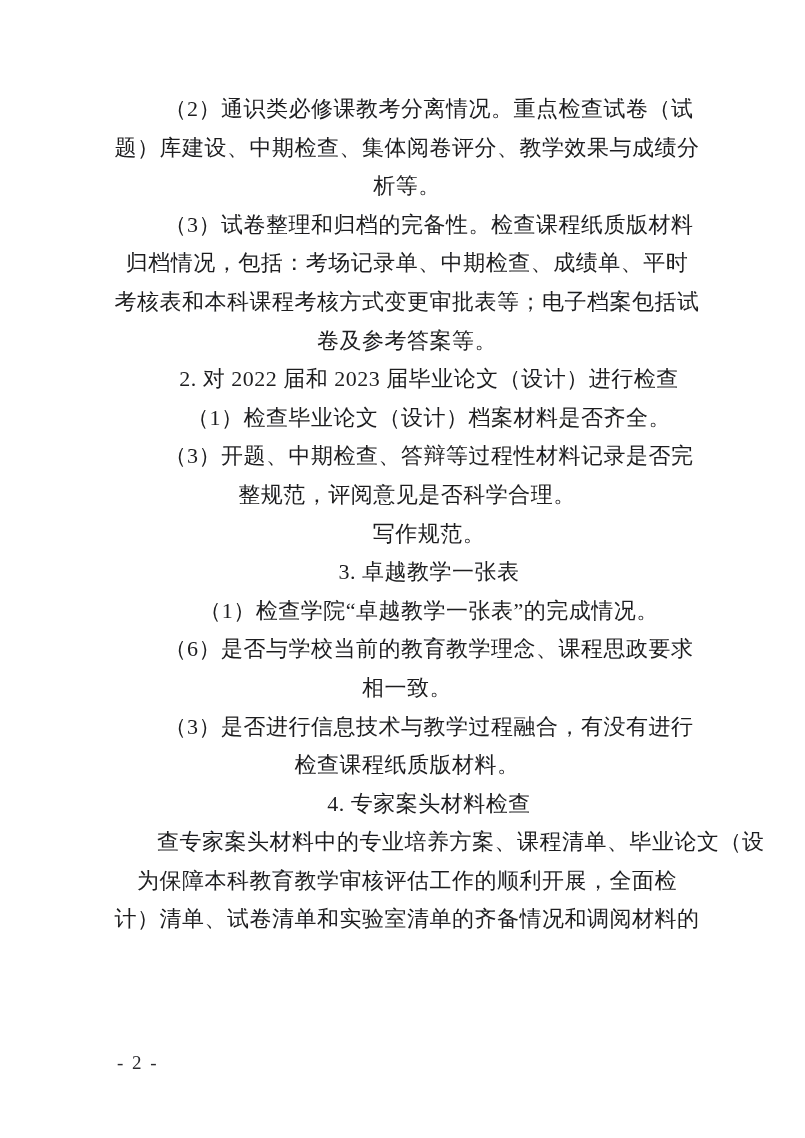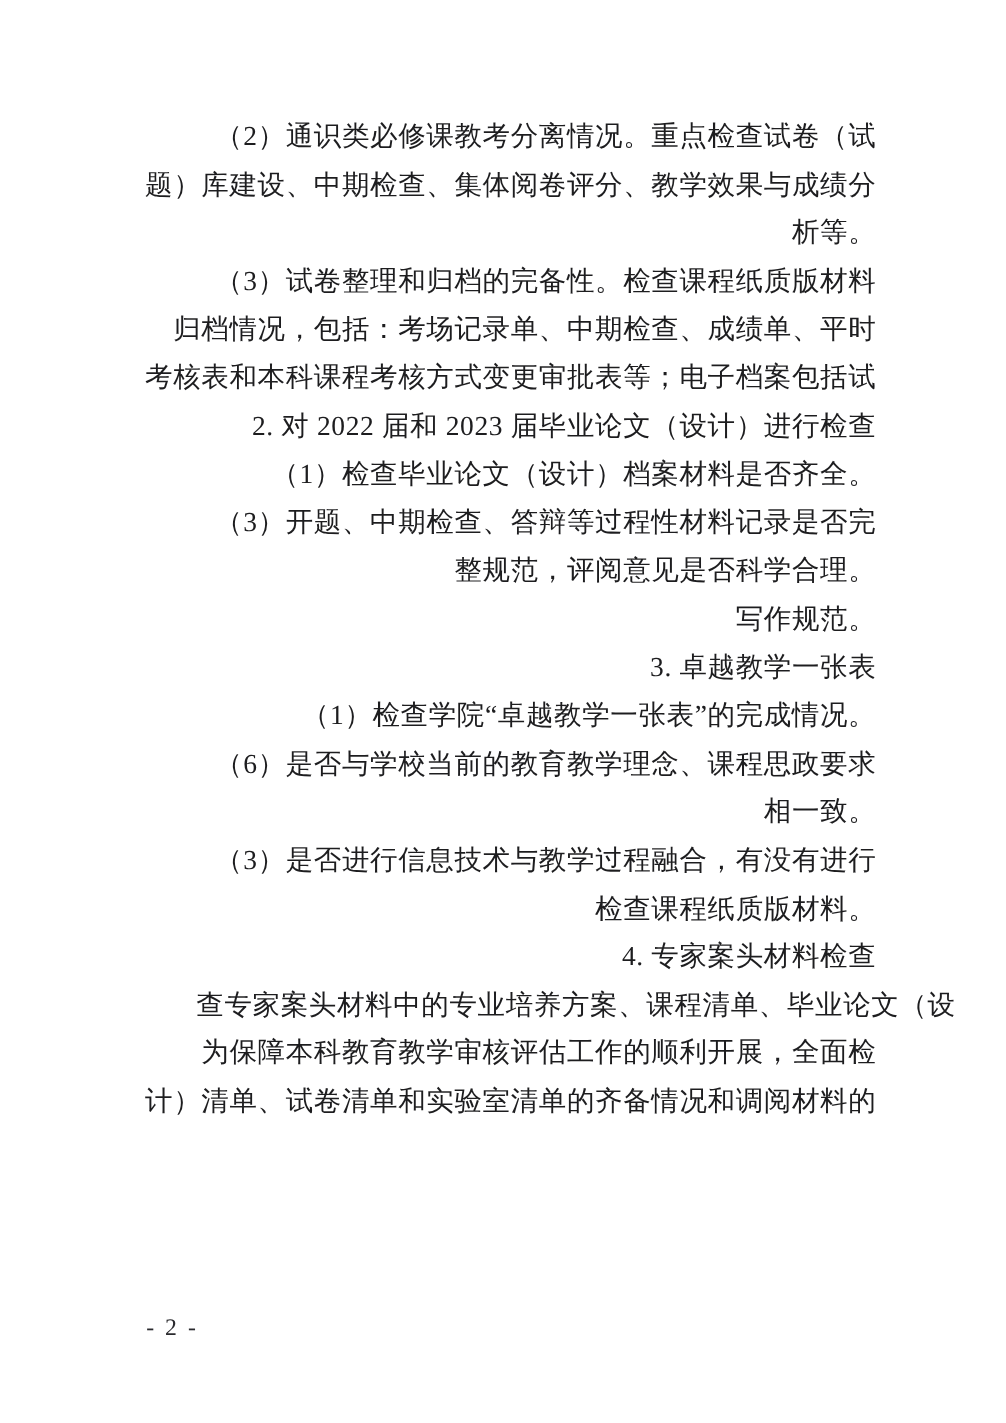--- a/index.html
+++ b/index.html
@@ -24,21 +24,21 @@
     font-size: 22px;
     line-height: 38.6px;
     letter-spacing: 0.5px;
   }
   .paragraph {
     margin: 0;
     padding: 0;
   }
   .line {
     white-space: nowrap;
-    text-align: right;
+    text-align: center;
   }
   .paragraph .line:first-child {
     text-indent: 2em;
   }
   .footer {
     position: absolute;
     left: 117px;
     top: 1052px;
     font-size: 19px;
     letter-spacing: 2px;
@@ -55,20 +55,21 @@
     <p class="paragraph">
       <span class="line" style="display:block">（2）通识类必修课教考分离情况。重点检查试卷（试</span>
       <span class="line" style="display:block">题）库建设、中期检查、集体阅卷评分、教学效果与成绩分</span>
       <span class="line" style="display:block">析等。</span>
     </p>
 
     <p class="paragraph">
       <span class="line" style="display:block">（3）试卷整理和归档的完备性。检查课程纸质版材料</span>
       <span class="line" style="display:block">归档情况，包括：考场记录单、中期检查、成绩单、平时</span>
       <span class="line" style="display:block">考核表和本科课程考核方式变更审批表等；电子档案包括试</span>
+      <span class="line" style="display:block">卷及参考答案等。</span>
     </p>
 
     <p class="paragraph">
       <span class="line" style="display:block">2. 对 2022 届和 2023 届毕业论文（设计）进行检查</span>
     </p>
 
     <p class="paragraph">
       <span class="line" style="display:block">（1）检查毕业论文（设计）档案材料是否齐全。</span>
     </p>
 

